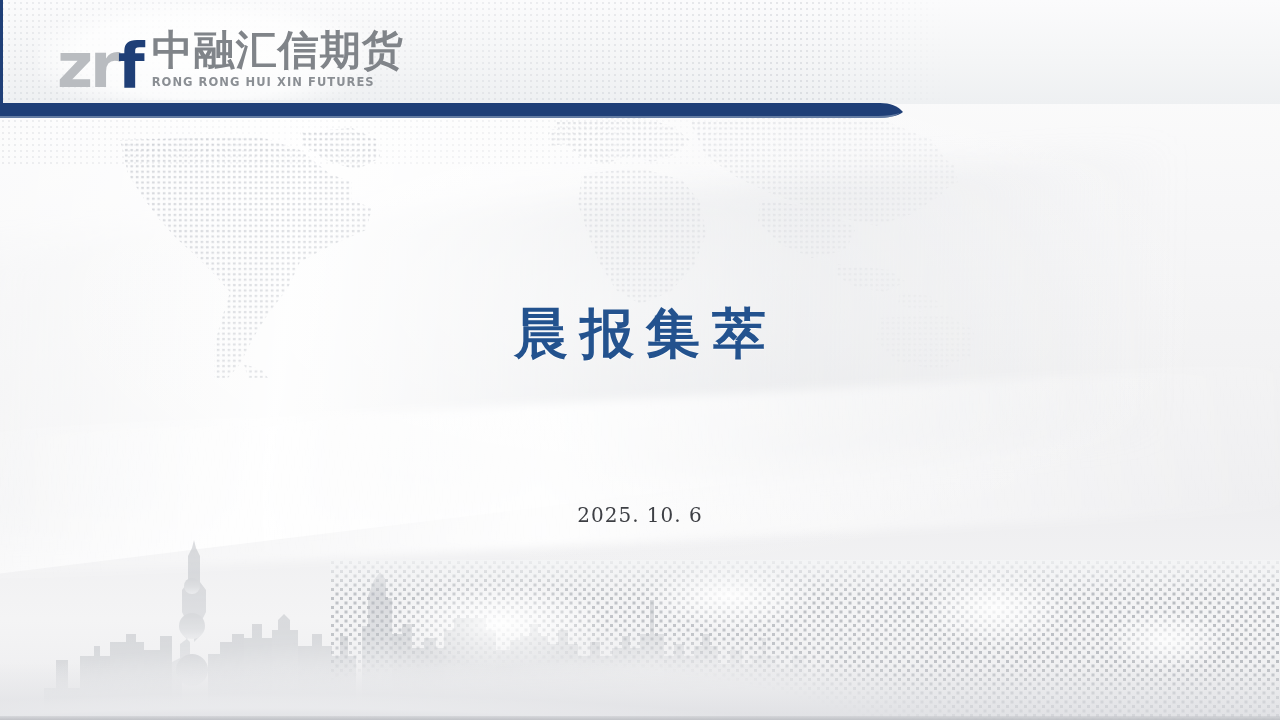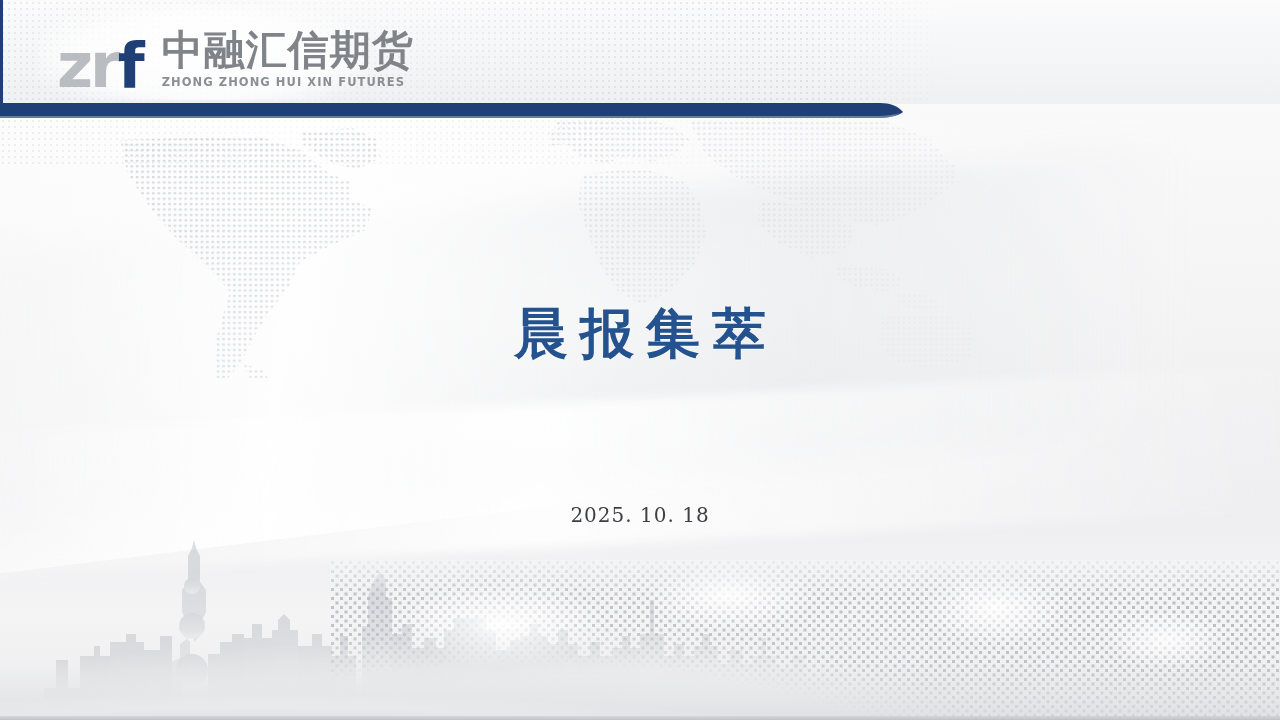--- a/index.html
+++ b/index.html
@@ -68,21 +68,21 @@
   .below-dots{
     position:absolute;left:0;top:118px;width:72%;height:46px;
     background-image:radial-gradient(rgba(150,156,168,.22) 0.8px, rgba(0,0,0,0) 0.9px);
     background-size:6px 6px;
     -webkit-mask-image:linear-gradient(90deg,rgba(0,0,0,.7) 0%,rgba(0,0,0,.25) 30%,rgba(0,0,0,.5) 55%,rgba(0,0,0,0) 85%);
             mask-image:linear-gradient(90deg,rgba(0,0,0,.7) 0%,rgba(0,0,0,.25) 30%,rgba(0,0,0,.5) 55%,rgba(0,0,0,0) 85%);
   }
 
   
   .logo{
-    position:absolute;left:57px;top:30px;display:flex;align-items:flex-end;gap:20px;
+    position:absolute;left:57px;top:30px;display:flex;align-items:flex-end;gap:10px;
   }
   .logo-mark{
     font-family:"DejaVu Sans", sans-serif;
     font-weight:700;font-size:62px;line-height:.82;letter-spacing:-3px;
   }
   .logo-mark .zr{color:#b9bcc0;}
   .logo-mark .f{color:#1f3f77;}
   .logo-text{display:flex;flex-direction:column;align-items:flex-start;padding-bottom:3px;}
   .logo-cn{
     font-family:"DejaVu Sans", sans-serif;
@@ -240,21 +240,21 @@
     <svg width="905" height="16" viewBox="0 0 905 16" aria-hidden="true">
       <path d="M0,0 L880,0 C890,0 898,3 903,9 C898,13 888,15 876,15 L0,15 Z" fill="#1f3f77"></path>
       <path d="M0,13 L878,13 C886,13 894,12 900,10 C896,13 888,15 876,15 L0,15 Z" fill="#9fb0c8" opacity="0.55"></path>
     </svg>
   </div>
 
   <div class="logo">
     <div class="logo-mark"><span class="zr">zr</span><span class="f">f</span></div>
     <div class="logo-text">
       <div class="logo-cn">中融汇信期货</div>
-      <div class="logo-en">ZHONG ZHONG HUI XIN FUTURES</div>
+      <div class="logo-en">RONG RONG HUI XIN FUTURES</div>
     </div>
   </div>
 
   <svg class="skyline" viewBox="0 0 780 182" preserveAspectRatio="none" aria-hidden="true">
     <defs>
       <linearGradient id="skyg" x1="0" y1="0" x2="0" y2="1">
         <stop offset="0%" stop-color="#a9adb3"></stop>
         <stop offset="60%" stop-color="#bfc3c8"></stop>
         <stop offset="100%" stop-color="#dfe1e4"></stop>
       </linearGradient>
@@ -315,15 +315,15 @@
     <div class="hex-fade"></div>
   </div>
 
   <div class="curve curve-3"></div>
   <div class="curve curve-2"></div>
   <div class="curve curve-1"></div>
   <div class="bottom-tint"></div>
   <div class="bottom-edge"></div>
 
   <div class="title">晨报集萃</div>
-  <div class="date">2025. 10. 18</div>
+  <div class="date">2025. 10. 6</div>
 
 </div>
 
 </body></html>

